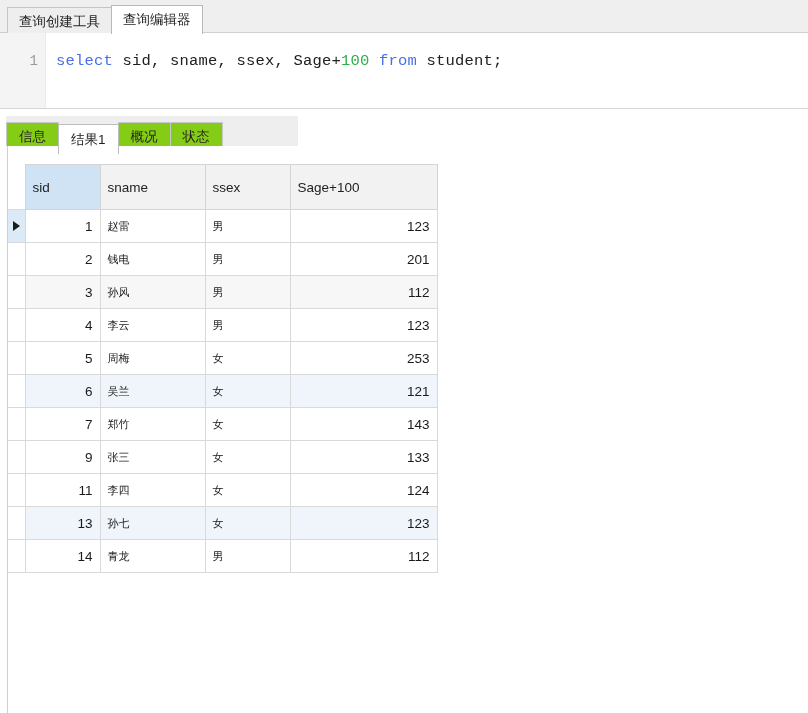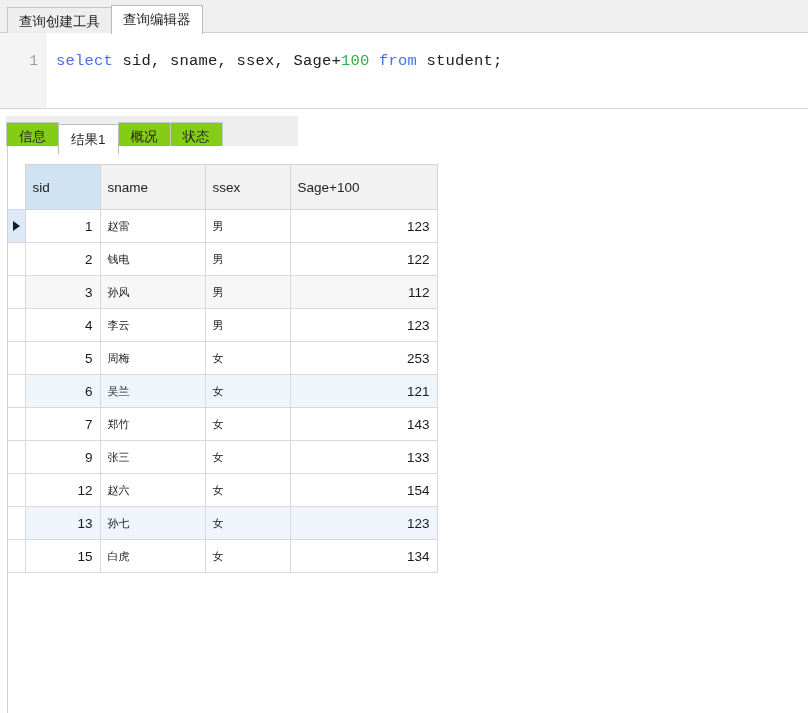--- a/index.html
+++ b/index.html
@@ -313,21 +313,21 @@
             <td class="num-cell">1</td>
             <td class="txt-cell">赵雷</td>
             <td class="txt-cell">男</td>
             <td class="num-cell">123</td>
           </tr>
           <tr class="tint-white">
             <td class="gut"></td>
             <td class="num-cell">2</td>
             <td class="txt-cell">钱电</td>
             <td class="txt-cell">男</td>
-            <td class="num-cell">122</td>
+            <td class="num-cell">201</td>
           </tr>
           <tr class="tint-gray">
             <td class="gut"></td>
             <td class="num-cell">3</td>
             <td class="txt-cell">孙风</td>
             <td class="txt-cell">男</td>
             <td class="num-cell">112</td>
           </tr>
           <tr class="tint-white">
             <td class="gut"></td>
@@ -359,36 +359,36 @@
           </tr>
           <tr class="tint-white">
             <td class="gut"></td>
             <td class="num-cell">9</td>
             <td class="txt-cell">张三</td>
             <td class="txt-cell">女</td>
             <td class="num-cell">133</td>
           </tr>
           <tr class="tint-white">
             <td class="gut"></td>
-            <td class="num-cell">12</td>
-            <td class="txt-cell">赵六</td>
-            <td class="txt-cell">女</td>
-            <td class="num-cell">154</td>
+            <td class="num-cell">11</td>
+            <td class="txt-cell">李四</td>
+            <td class="txt-cell">女</td>
+            <td class="num-cell">124</td>
           </tr>
           <tr class="tint-blue">
             <td class="gut"></td>
             <td class="num-cell">13</td>
             <td class="txt-cell">孙七</td>
             <td class="txt-cell">女</td>
             <td class="num-cell">123</td>
           </tr>
           <tr class="tint-white">
             <td class="gut"></td>
-            <td class="num-cell">15</td>
-            <td class="txt-cell">白虎</td>
-            <td class="txt-cell">女</td>
-            <td class="num-cell">134</td>
+            <td class="num-cell">14</td>
+            <td class="txt-cell">青龙</td>
+            <td class="txt-cell">男</td>
+            <td class="num-cell">112</td>
           </tr>
         </tbody>
     </table>
   </div>
 
 </div>
 
 </body></html>

